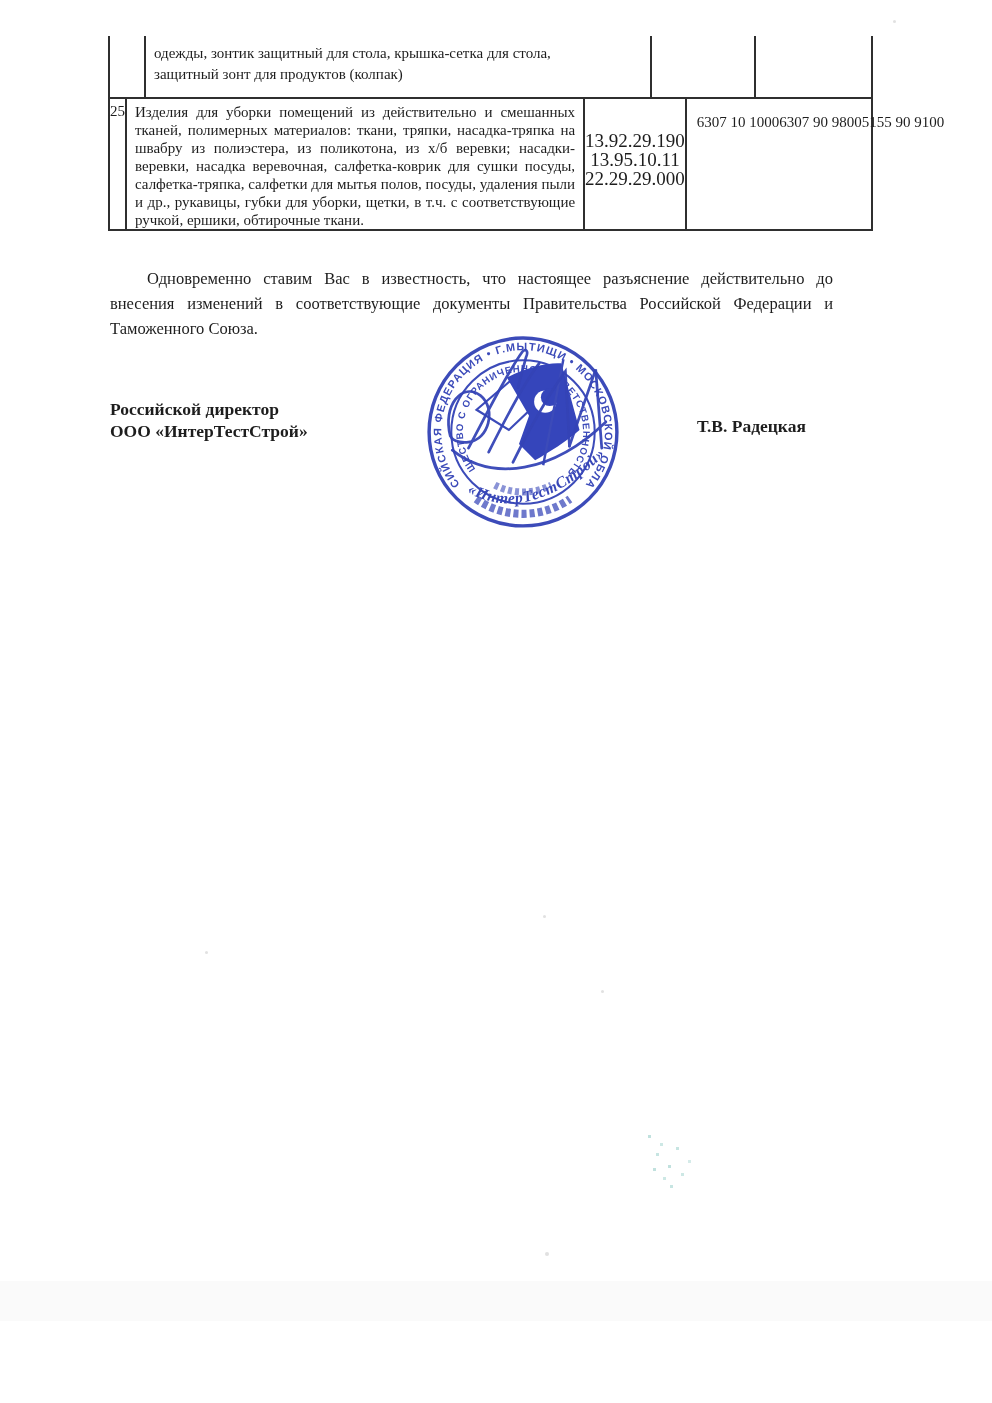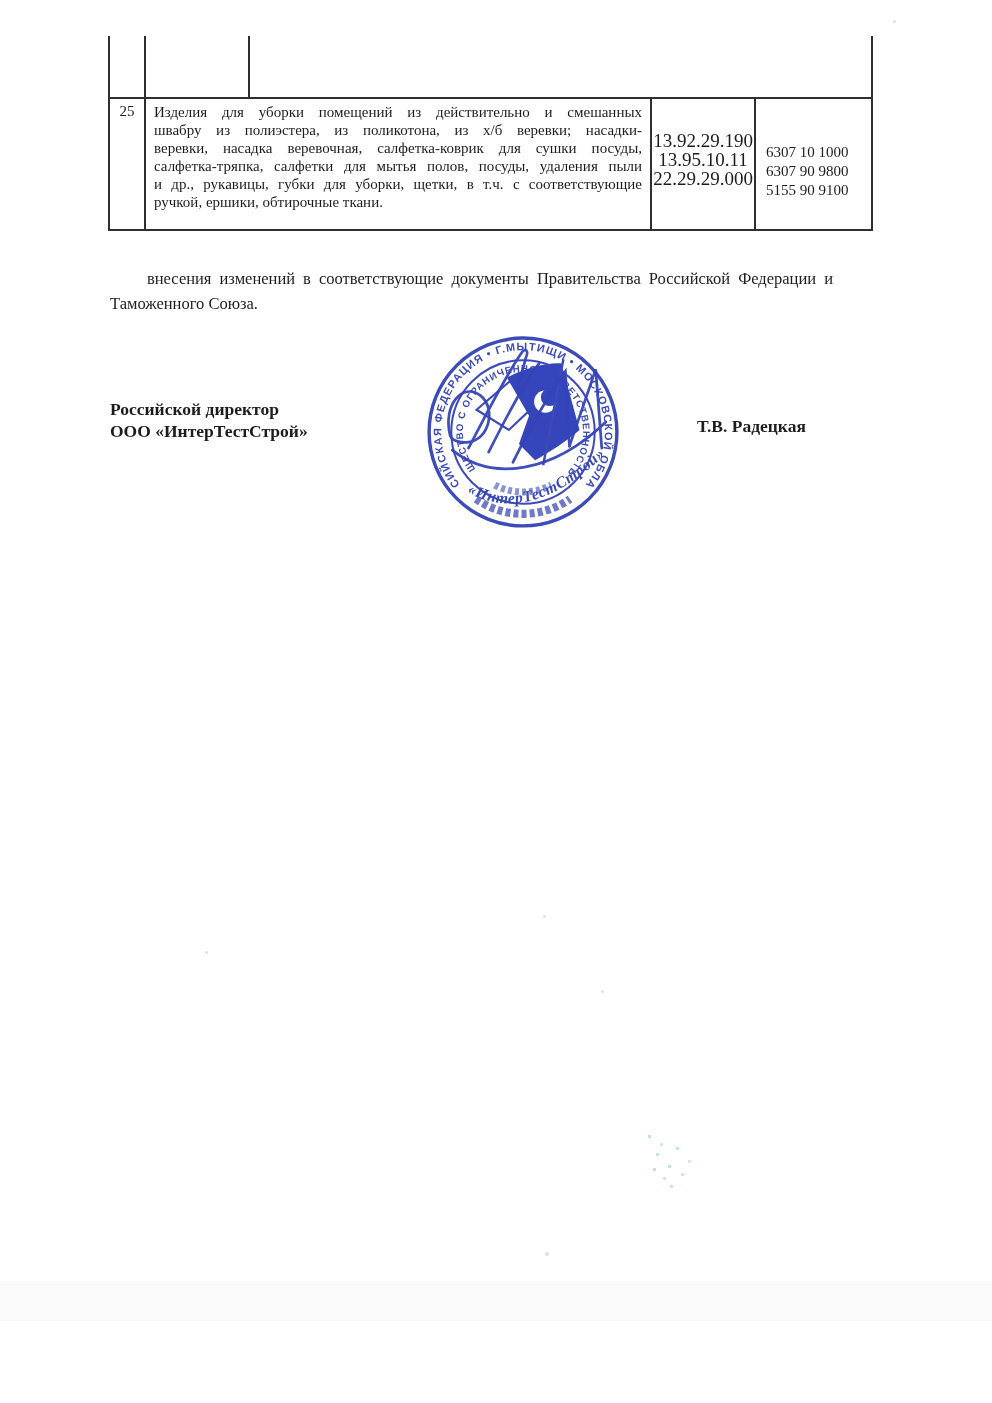--- a/index.html
+++ b/index.html
@@ -16,21 +16,21 @@
   }
   .t-row{display:flex;}
   .t-row.row-cont{height:61px;border-bottom:2px solid #2f2f2f;}
   .t-row.row-25{height:130px;}
   .t-cell{box-sizing:border-box;}
   .c-num{width:36px;border-right:2px solid #2f2f2f;text-align:center;padding-top:4px;font-size:15px;}
   .c-desc{width:506px;border-right:2px solid #2f2f2f;padding:4px 8px 2px 8px;font-size:15px;line-height:18px;}
   .row-cont .c-desc{line-height:21px;padding-top:7px;}
   .c-okp{width:104px;border-right:2px solid #2f2f2f;display:flex;flex-direction:column;
          justify-content:center;align-items:center;font-size:19px;line-height:19px;padding-bottom:10px;}
-  .c-tnved{flex:1;display:flex;flex-direction:column;justify-content:center;align-items:flex-start;
+  .c-tnved{flex:1;display:flex;flex-direction:row;justify-content:center;align-items:flex-start;
          font-size:15px;line-height:19px;padding-top:14px;padding-left:10px;}
   .tline{white-space:nowrap;}
   .c-desc .tline{white-space:normal;}
   .c-desc .tline.fill{text-align:justify;text-align-last:justify;white-space:nowrap;}
 
   
   .para{position:absolute;left:110px;top:266px;width:723px;font-size:16.5px;line-height:25px;}
   .para .tline{white-space:normal;}
   .para .tline.fill{text-align:justify;text-align-last:justify;white-space:nowrap;}
   .para .tline:first-child{text-indent:37px;}
@@ -53,47 +53,53 @@
   .scan-band{position:absolute;left:0;top:1281px;width:992px;height:40px;background:#f7f7f7;opacity:.6;}
 </style>
 </head>
 <body>
 
 <div class="page">
 
   <div class="doc-table">
     <div class="t-row row-cont">
       <div class="t-cell c-num"></div>
+      <div class="t-cell c-desc">
+          <div class="tline">одежды, зонтик защитный для стола, крышка-сетка для стола,</div>
+          <div class="tline">защитный зонт для продуктов (колпак)</div>
+        </div>
       <div class="t-cell c-okp"></div>
       <div class="t-cell c-tnved"></div>
     </div>
     <div class="t-row row-25">
       <div class="t-cell c-num">25</div>
       <div class="t-cell c-desc">
           <div class="tline fill">Изделия для уборки помещений из действительно и смешанных</div>
+          <div class="tline fill">тканей, полимерных материалов: ткани, тряпки, насадка-тряпка на</div>
           <div class="tline fill">швабру из полиэстера, из поликотона, из х/б веревки; насадки-</div>
           <div class="tline fill">веревки, насадка веревочная, салфетка-коврик для сушки посуды,</div>
           <div class="tline fill">салфетка-тряпка, салфетки для мытья полов, посуды, удаления пыли</div>
           <div class="tline fill">и др., рукавицы, губки для уборки, щетки, в т.ч. с соответствующие</div>
           <div class="tline">ручкой, ершики, обтирочные ткани.</div>
         </div>
       <div class="t-cell c-okp">
           <div class="tline">13.92.29.190</div>
           <div class="tline">13.95.10.11</div>
           <div class="tline">22.29.29.000</div>
         </div>
       <div class="t-cell c-tnved">
           <div class="tline">6307 10 1000</div>
           <div class="tline">6307 90 9800</div>
           <div class="tline">5155 90 9100</div>
         </div>
     </div>
   </div>
 
   <div class="para">
+      <div class="tline fill">Одновременно ставим Вас в известность, что настоящее разъяснение действительно до</div>
       <div class="tline fill">внесения изменений в соответствующие документы Правительства Российской Федерации и</div>
       <div class="tline">Таможенного Союза.</div>
     </div>
 
   <div class="sig-title">
     <div>Российской директор</div>
     <div>ООО «ИнтерТестСтрой»</div>
   </div>
   <div class="sig-name">Т.В. Радецкая</div>
 

